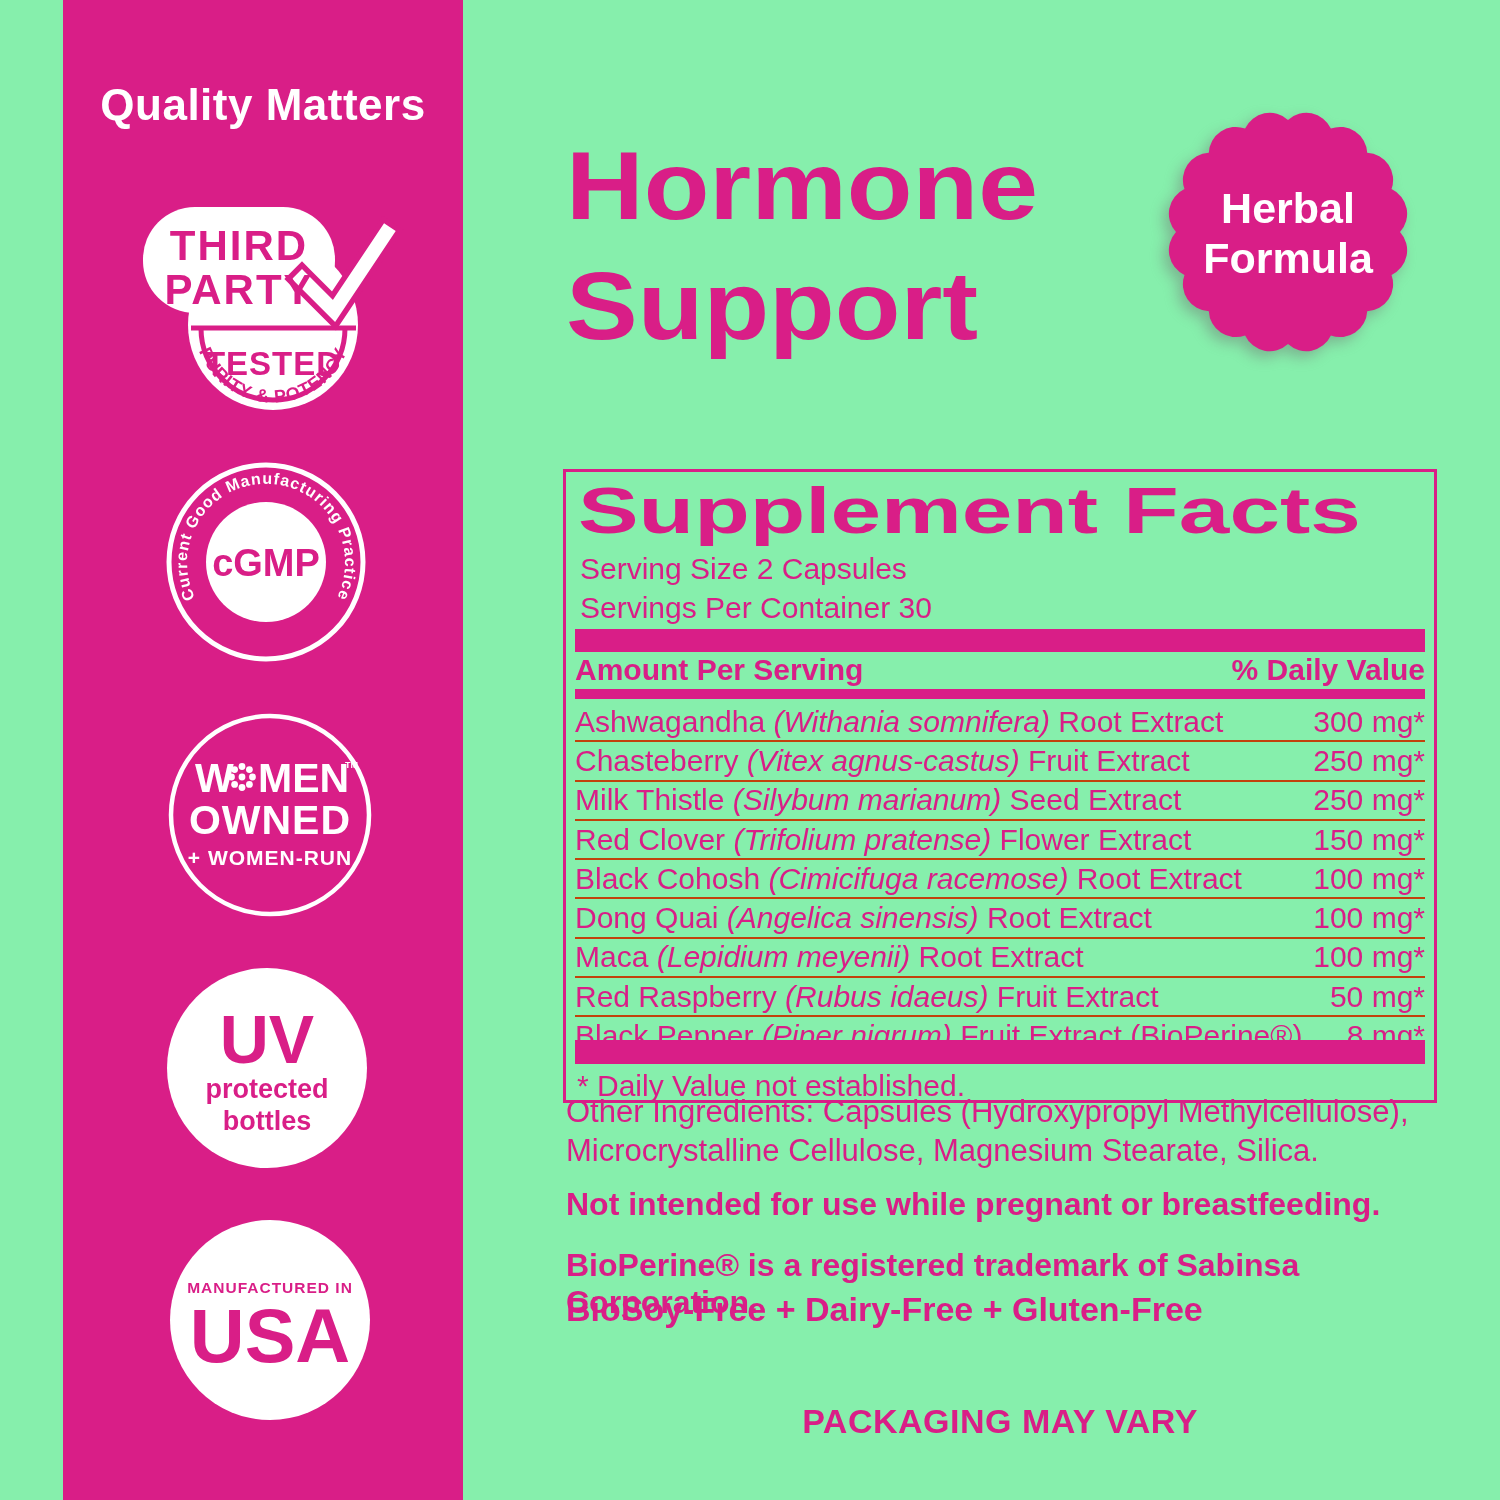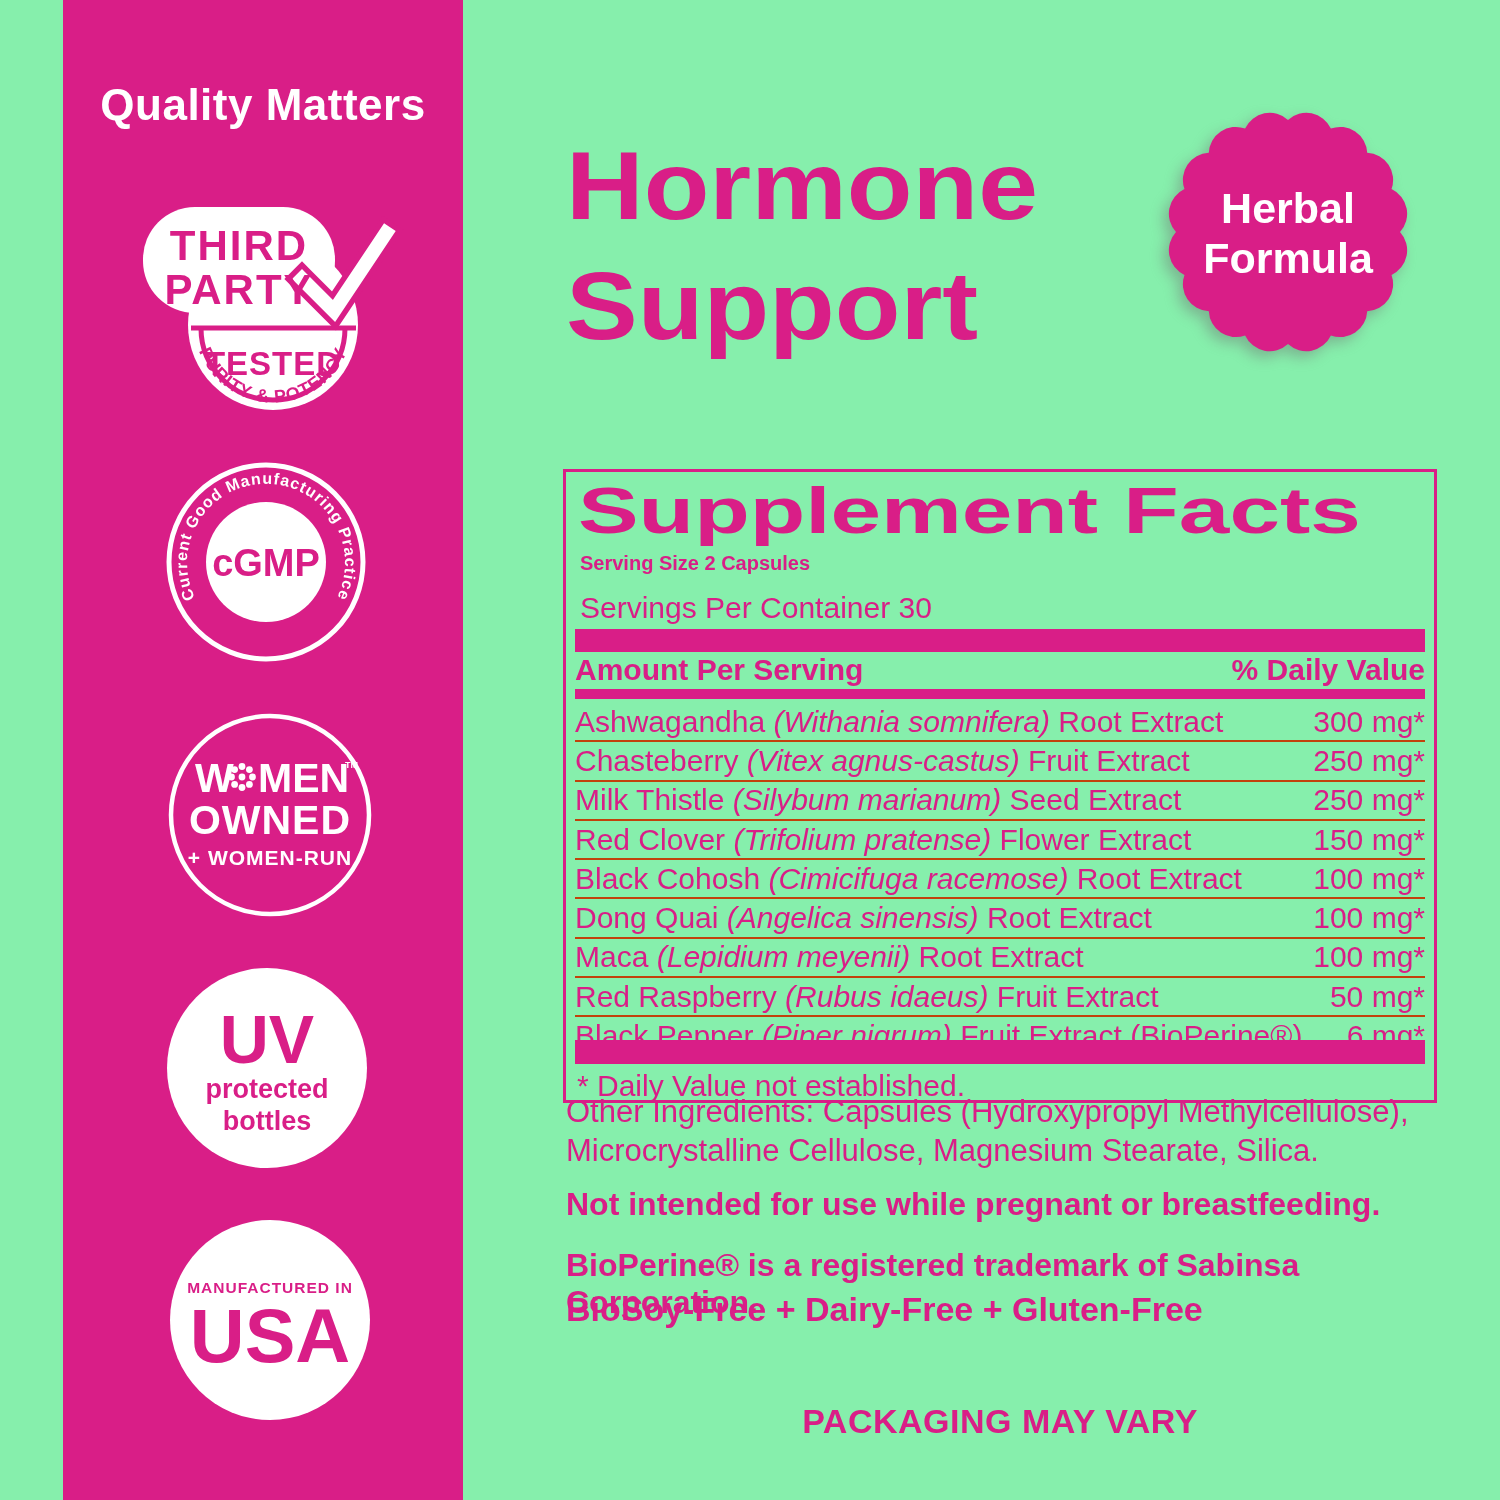--- a/index.html
+++ b/index.html
@@ -11,21 +11,21 @@
         color:#fff;font-size:44px;font-weight:700;letter-spacing:0.5px;}
   .badge-svg{position:absolute;}
   
   .title{position:absolute;left:566px;top:126px;font-size:96px;font-weight:700;
         line-height:120px;transform:scaleX(1.12);transform-origin:left top;white-space:nowrap;}
   .herbal-svg{position:absolute;left:1160px;top:104px;filter:drop-shadow(-5px 6px 7px rgba(110,110,110,.45));}
   .sf-box{position:absolute;left:563px;top:453px;width:874px;height:634px;
         border:3px solid #d91e87;box-sizing:border-box;margin-top:16px;}
   .sf-title{position:absolute;left:12px;top:2px;font-size:64px;font-weight:800;
         letter-spacing:0px;transform:scaleX(1.42);transform-origin:left top;white-space:nowrap;}
-  .sf-serving1{position:absolute;left:14px;top:80px;font-size:20px;font-weight:bold;}
+  .sf-serving1{position:absolute;left:14px;top:80px;font-size:30px;}
   .sf-serving2{position:absolute;left:14px;top:119px;font-size:30px;}
   .sf-bar{position:absolute;left:9px;width:850px;background:#d91e87;}
   .sf-bar1{top:157px;height:23px;}
   .sf-bar2{top:217px;height:10px;}
   .sf-bar3{top:568px;height:24px;}
   .sf-header{position:absolute;left:9px;top:181px;width:850px;display:flex;
         justify-content:space-between;font-size:30px;font-weight:700;}
   .sf-rows{position:absolute;left:9px;top:231px;width:850px;}
   .sf-row{height:37.3px;display:flex;justify-content:space-between;align-items:center;
         font-size:30px;line-height:34px;white-space:nowrap;gap:34px;}
@@ -162,21 +162,21 @@
       <span class="row-amount">100 mg*</span>
     </div>
 
     <div class="sf-row">
       <span><span class="row-pre">Red Raspberry </span><span class="row-latin">(Rubus idaeus)</span><span class="row-post"> Fruit Extract</span></span>
       <span class="row-amount">50 mg*</span>
     </div>
 
     <div class="sf-row">
       <span><span class="row-pre">Black Pepper </span><span class="row-latin">(Piper nigrum)</span><span class="row-post"> Fruit Extract (BioPerine®)</span></span>
-      <span class="row-amount">6 mg*</span>
+      <span class="row-amount">8 mg*</span>
     </div>
   </div>
     <div class="sf-bar sf-bar3"></div>
     <div class="sf-footnote">* Daily Value not established.</div>
   </div>
 
   <div class="other-line" style="top:1094px;">Other Ingredients: Capsules (Hydroxypropyl Methylcellulose),</div>
   <div class="other-line" style="top:1133px;">Microcrystalline Cellulose, Magnesium Stearate, Silica.</div>
 
   <div class="warn-line" style="top:1186px;">Not intended for use while pregnant or breastfeeding.</div>

